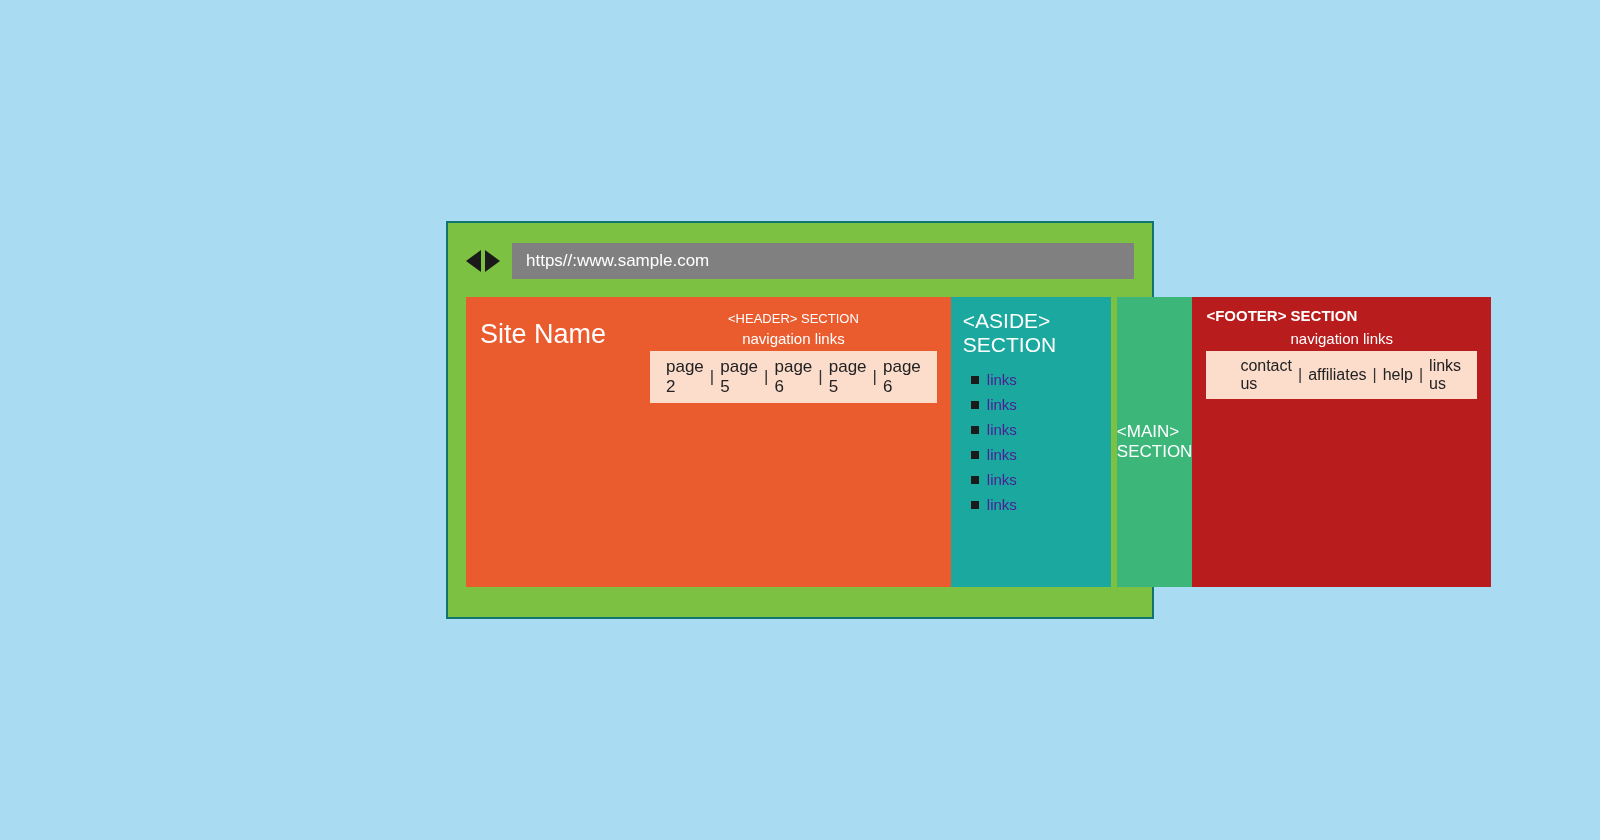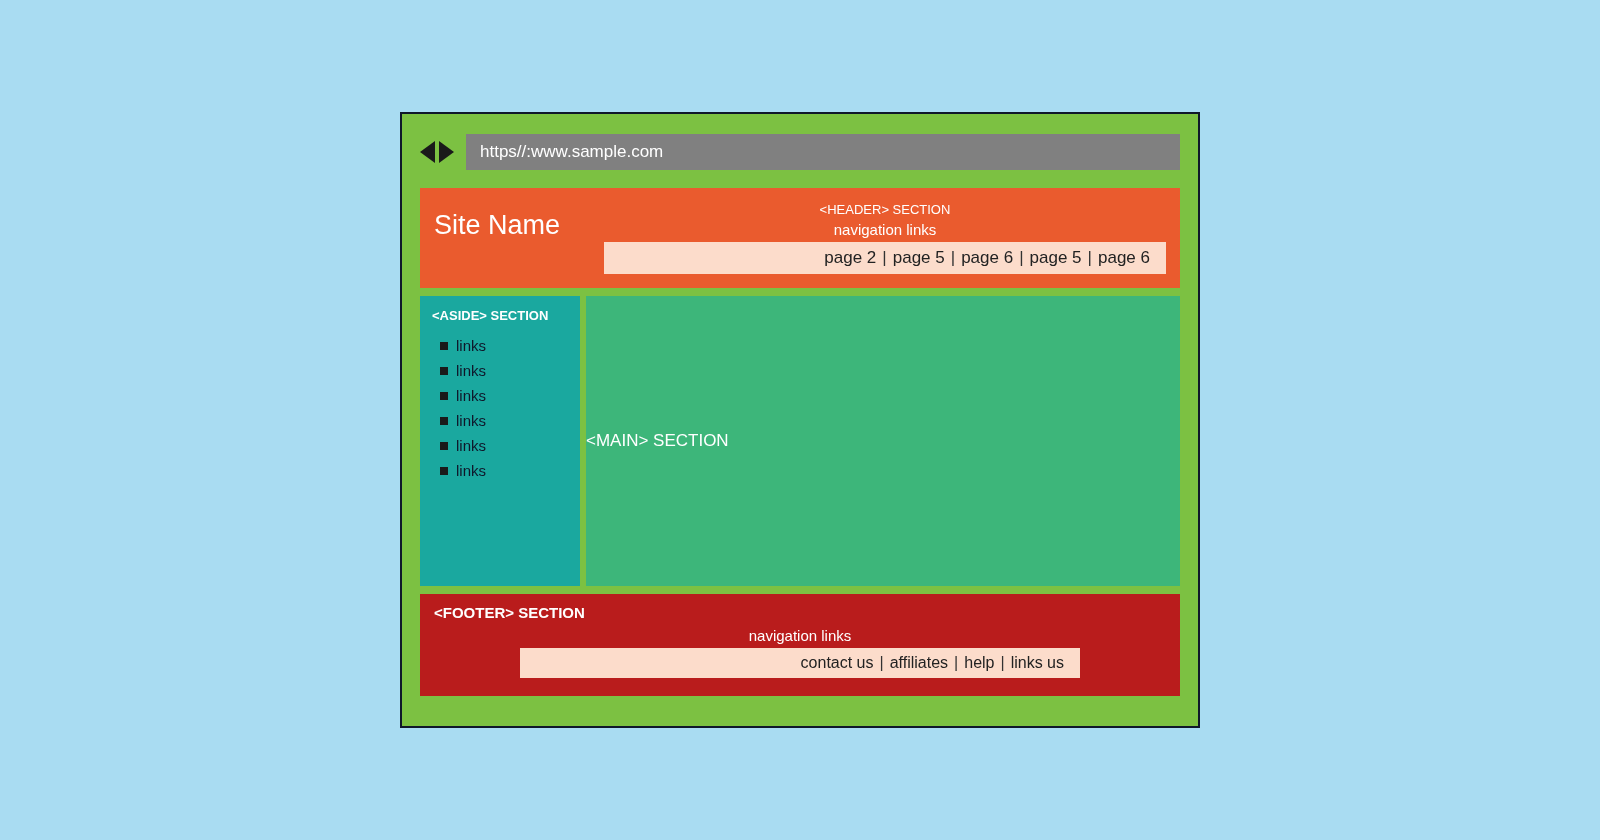--- a/index.html
+++ b/index.html
@@ -6,23 +6,23 @@
   body {
     background: #a9dcf2;
     width: 1600px;
     height: 840px;
     font-family: "Segoe UI", Arial, sans-serif;
     display: flex;
     align-items: center;
     justify-content: center;
   }
   .browser {
-    width: 800px;
+    width: 708px;
     background: #7cc142;
-    border: 2px solid #0f172a;
+    border: 2px solid #0f766e;
     padding: 20px 18px 30px 18px;
   }
   .addrbar-row {
     display: flex;
     align-items: center;
     gap: 12px;
     margin-bottom: 18px;
   }
   .nav-arrows { display: flex; gap: 4px; }
   .arrow {
@@ -34,21 +34,21 @@
   .arrow.left { border-right: 15px solid #1a1a1a; }
   .arrow.right { border-left: 15px solid #1a1a1a; }
   .addrbar {
     flex: 1;
     background: #808080;
     color: #fff;
     font-size: 17px;
     padding: 8px 14px;
     border: none;
   }
-  .page { display: flex; flex-direction: column; gap: 8px; }
+  .page { display: flex; }
   .header {
     background: #ea5b2e;
     color: #fff;
     padding: 14px 14px 14px 14px;
     display: flex;
     gap: 10px;
   }
   .site-name {
     font-size: 27px;
     font-weight: 400;
@@ -77,24 +77,24 @@
   }
   .navbar .sep { color: #333; }
   .navlink { cursor: pointer; padding: 0 6px; }
   .middle { display: flex; gap: 6px; }
   .aside {
     background: #1aa89f;
     color: #fff;
     width: 160px;
     padding: 12px 12px 40px 12px;
   }
-  .aside-title { font-size: 13px; font-weight: 700; margin-bottom: 14px; }
+  .aside-title { font-size: 21px; font-weight: 400; margin-bottom: 14px; }
   .aside ul { list-style: none; padding-left: 8px; }
   .aside li {
-    color: #0f172a;
+    color: #4c1d95;
     font-size: 15px;
     margin-bottom: 8px;
     display: flex;
     align-items: center;
     gap: 8px;
     cursor: pointer;
   }
   .bullet {
     width: 8px; height: 8px; background: #1a1a1a; display: inline-block;
   }

